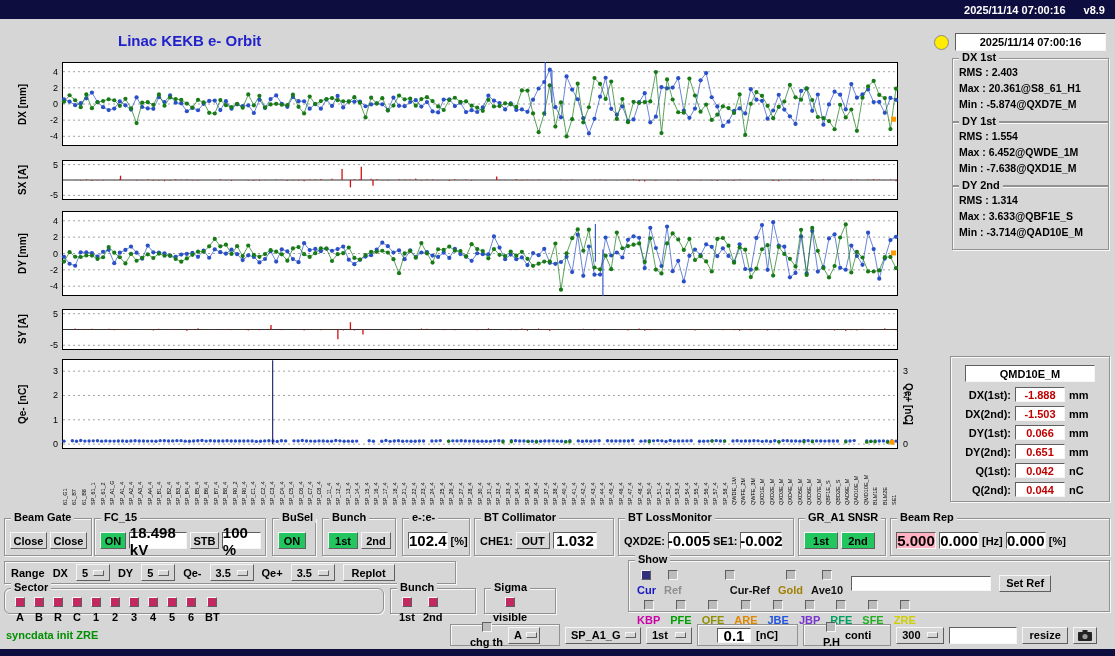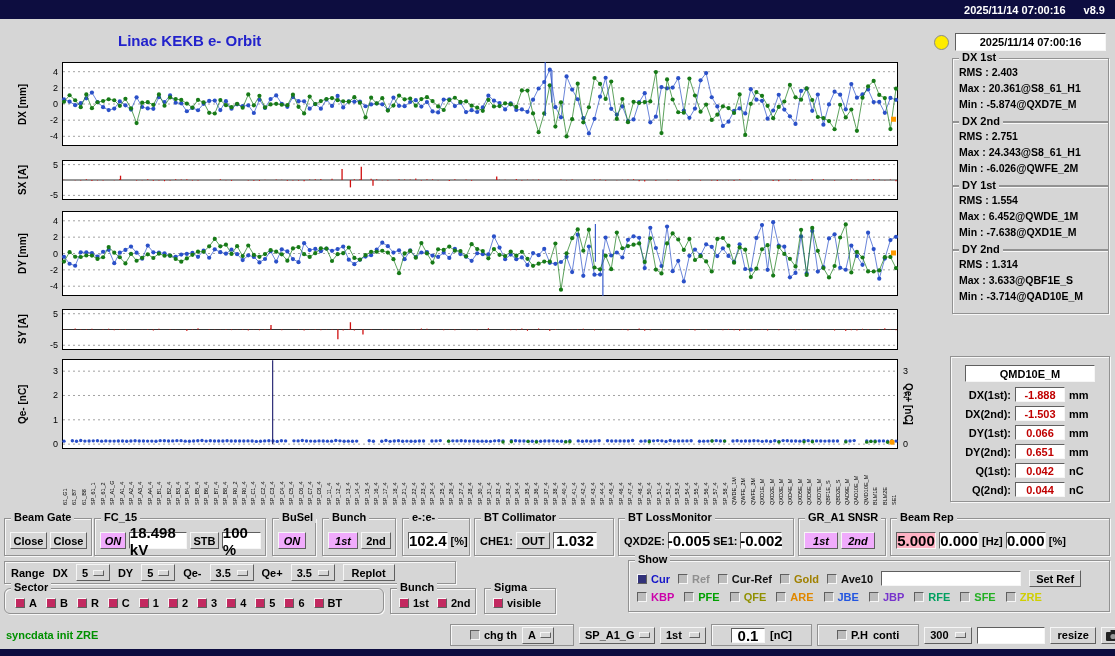--- a/index.html
+++ b/index.html
@@ -8,39 +8,39 @@
   svg text{font-family:"Liberation Sans",sans-serif;}
   .topbar{position:absolute;left:0;top:0;width:100%;height:19px;background:#0d0d40;color:#fff;
           display:flex;justify-content:flex-end;align-items:center;gap:18px;padding-right:10px;
           box-sizing:border-box;font-size:11px;font-weight:bold;}
   .bottombar{position:absolute;left:0;top:649px;width:100%;height:7px;background:#0d0d40;}
   .title{position:absolute;left:118px;top:32px;color:#2222cc;font-size:15px;font-weight:bold;}
   .light{position:absolute;left:934px;top:35px;width:13px;height:13px;border-radius:50%;border:1px solid #8a8a8a;}
   .btn{background:#d6d6d6;border:1px solid;border-color:#f6f6f6 #5f5f5f #5f5f5f #f6f6f6;
        font-weight:bold;font-size:11px;display:inline-flex;align-items:center;justify-content:center;
        height:17px;box-sizing:border-box;cursor:default;}
-  .btn.green{background:#f0abfc;font-style:italic;}
+  .btn.green{background:#22c55e;}
   .valuebox{background:#fff;border:1px solid;border-color:#5f5f5f #f6f6f6 #f6f6f6 #5f5f5f;
        font-weight:bold;font-size:15px;display:inline-flex;align-items:center;justify-content:center;
        height:17px;box-sizing:border-box;}
   .valuebox.pink{background:#ffb2c4;}
   .red{color:#c00000;}
   .lbl{font-weight:bold;font-size:11px;white-space:nowrap;}
 
   .groupbox{position:absolute;border:1px solid #929292;box-shadow:inset 1px 1px 0 #f8f8f8,1px 1px 0 #f8f8f8;box-sizing:border-box;}
   .gb-title{position:absolute;top:-8px;left:6px;background:#d6d6d6;padding:0 3px;font-size:11px;font-weight:bold;white-space:nowrap;}
   .gb-row{display:flex;align-items:center;gap:3px;padding:13px 4px 0 5px;}
 
   .opt{background:#d6d6d6;border:1px solid;border-color:#f6f6f6 #5f5f5f #5f5f5f #f6f6f6;
        display:inline-flex;align-items:center;gap:4px;padding:1px 5px;font-weight:bold;font-size:11px;
        height:17px;box-sizing:border-box;}
   .opt::after{content:"";width:9px;height:4px;background:#d6d6d6;border:1px solid;
        border-color:#f6f6f6 #5f5f5f #5f5f5f #f6f6f6;margin-left:auto;flex:0 0 auto;}
 
-  .check{display:inline-flex;align-items:center;gap:4px;font-weight:bold;font-size:11px;white-space:nowrap;}
+  .check{display:inline-flex;align-items:center;gap:4px;font-weight:bold;font-size:11px;white-space:nowrap;flex-direction:column;}
   .check .box{width:10px;height:10px;box-sizing:border-box;background:#bcbcbc;border:1px solid;
        border-color:#5f5f5f #f6f6f6 #f6f6f6 #5f5f5f;flex:0 0 auto;}
   .toggles{display:inline-flex;align-items:center;}
 
   
   .ts-box{position:absolute;left:955px;top:33px;width:151px;height:18px;font-size:11px;}
   #stats{position:absolute;left:952px;top:58px;width:157px;}
   .stat-group{position:relative;border:1px solid #929292;box-shadow:inset 1px 1px 0 #f8f8f8,1px 1px 0 #f8f8f8;
        height:64px;box-sizing:border-box;padding-top:5px;}
   .statline{font-size:10.5px;font-weight:bold;line-height:16px;padding-left:6px;white-space:nowrap;overflow:hidden;}
@@ -1284,26 +1284,20 @@
 
   <div class="valuebox ts-box">2025/11/14 07:00:16</div>
   <div id="stats">
       <div class="stat-group">
         <span class="gb-title">DX 1st</span>
         <div class="statline">RMS : 2.403</div>
         <div class="statline">Max : 20.361@S8_61_H1</div>
         <div class="statline">Min : -5.874@QXD7E_M</div>
       </div>
       <div class="stat-group">
-        <span class="gb-title">DX 2nd</span>
-        <div class="statline">RMS : 2.751</div>
-        <div class="statline">Max : 24.343@S8_61_H1</div>
-        <div class="statline">Min : -6.026@QWFE_2M</div>
-      </div>
-      <div class="stat-group">
         <span class="gb-title">DY 1st</span>
         <div class="statline">RMS : 1.554</div>
         <div class="statline">Max : 6.452@QWDE_1M</div>
         <div class="statline">Min : -7.638@QXD1E_M</div>
       </div>
       <div class="stat-group">
         <span class="gb-title">DY 2nd</span>
         <div class="statline">RMS : 1.314</div>
         <div class="statline">Max : 3.633@QBF1E_S</div>
         <div class="statline">Min : -3.714@QAD10E_M</div>
@@ -1454,21 +1448,21 @@
           <span class="check">
             <span class="box" style="background: rgb(50, 50, 122); border-color: rgb(246, 246, 246) rgb(95, 95, 95) rgb(95, 95, 95) rgb(246, 246, 246);"></span>
             <span style="color: rgb(20, 20, 200);">Cur</span>
           </span>
           <span class="check">
             <span class="box"></span>
             <span style="color: rgb(143, 143, 143);">Ref</span>
           </span>
           <span class="check">
             <span class="box"></span>
-            <span style="color: rgb(17, 17, 17);">Cur-Ref</span>
+            <span style="color: rgb(17, 17, 17); margin-left: 40px;">Cur-Ref</span>
           </span>
           <span class="check">
             <span class="box"></span>
             <span style="color: rgb(160, 128, 0);">Gold</span>
           </span>
           <span class="check">
             <span class="box"></span>
             <span style="color: rgb(17, 17, 17);">Ave10</span>
           </span>
         </span>

